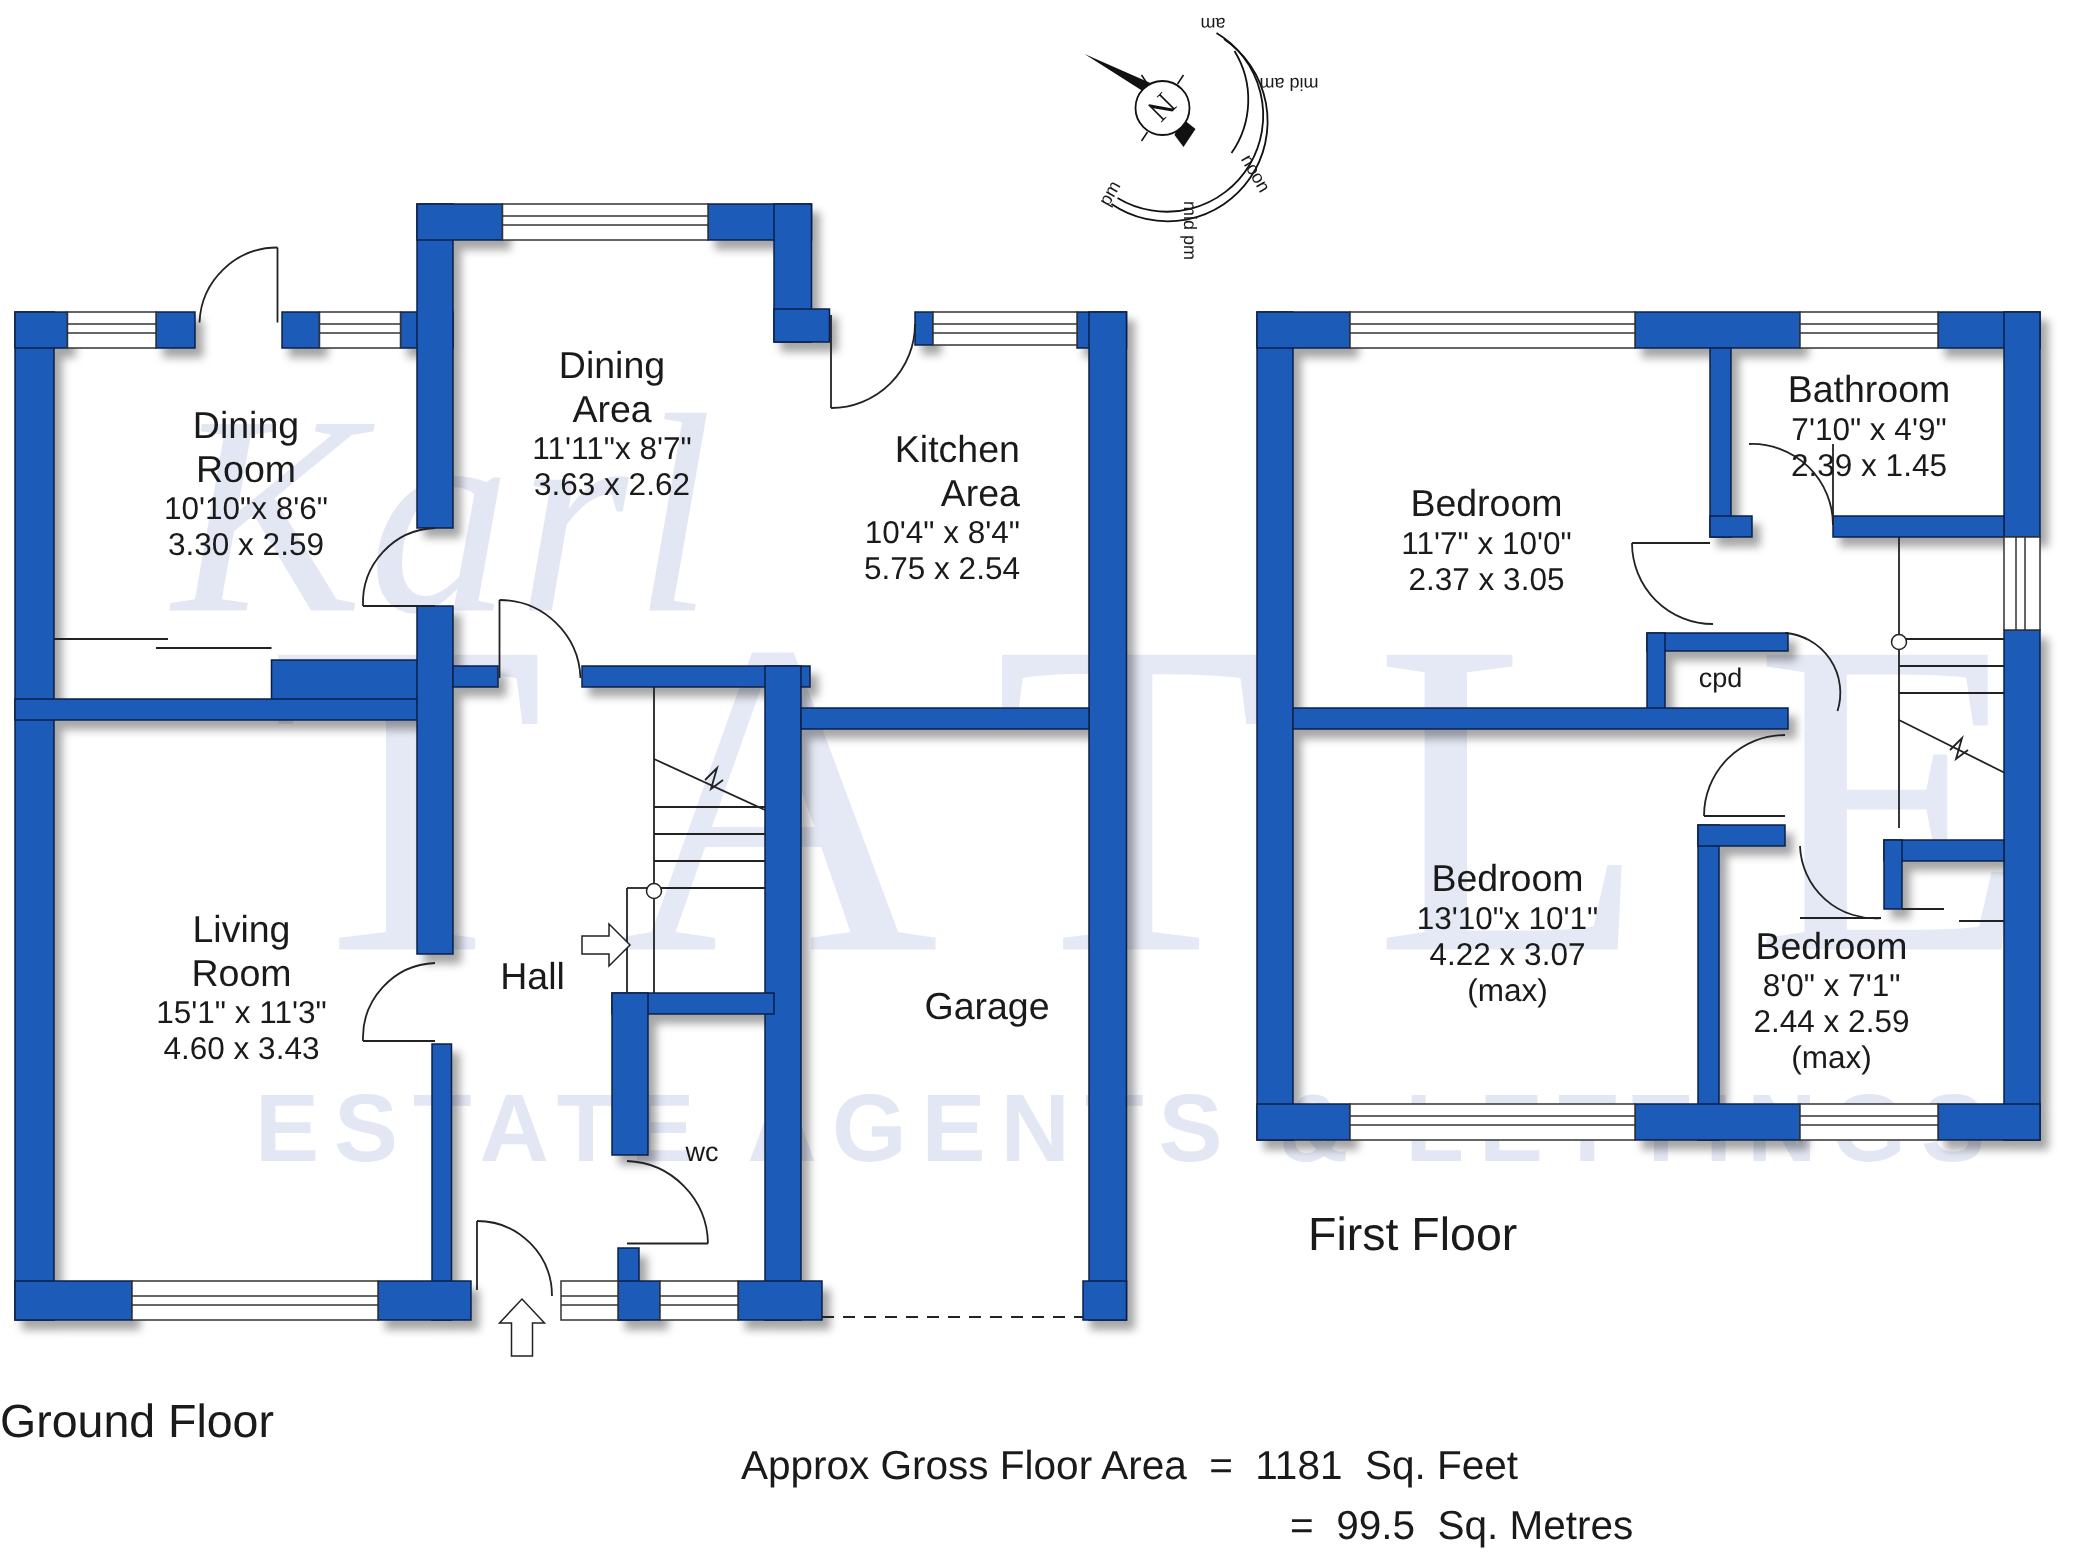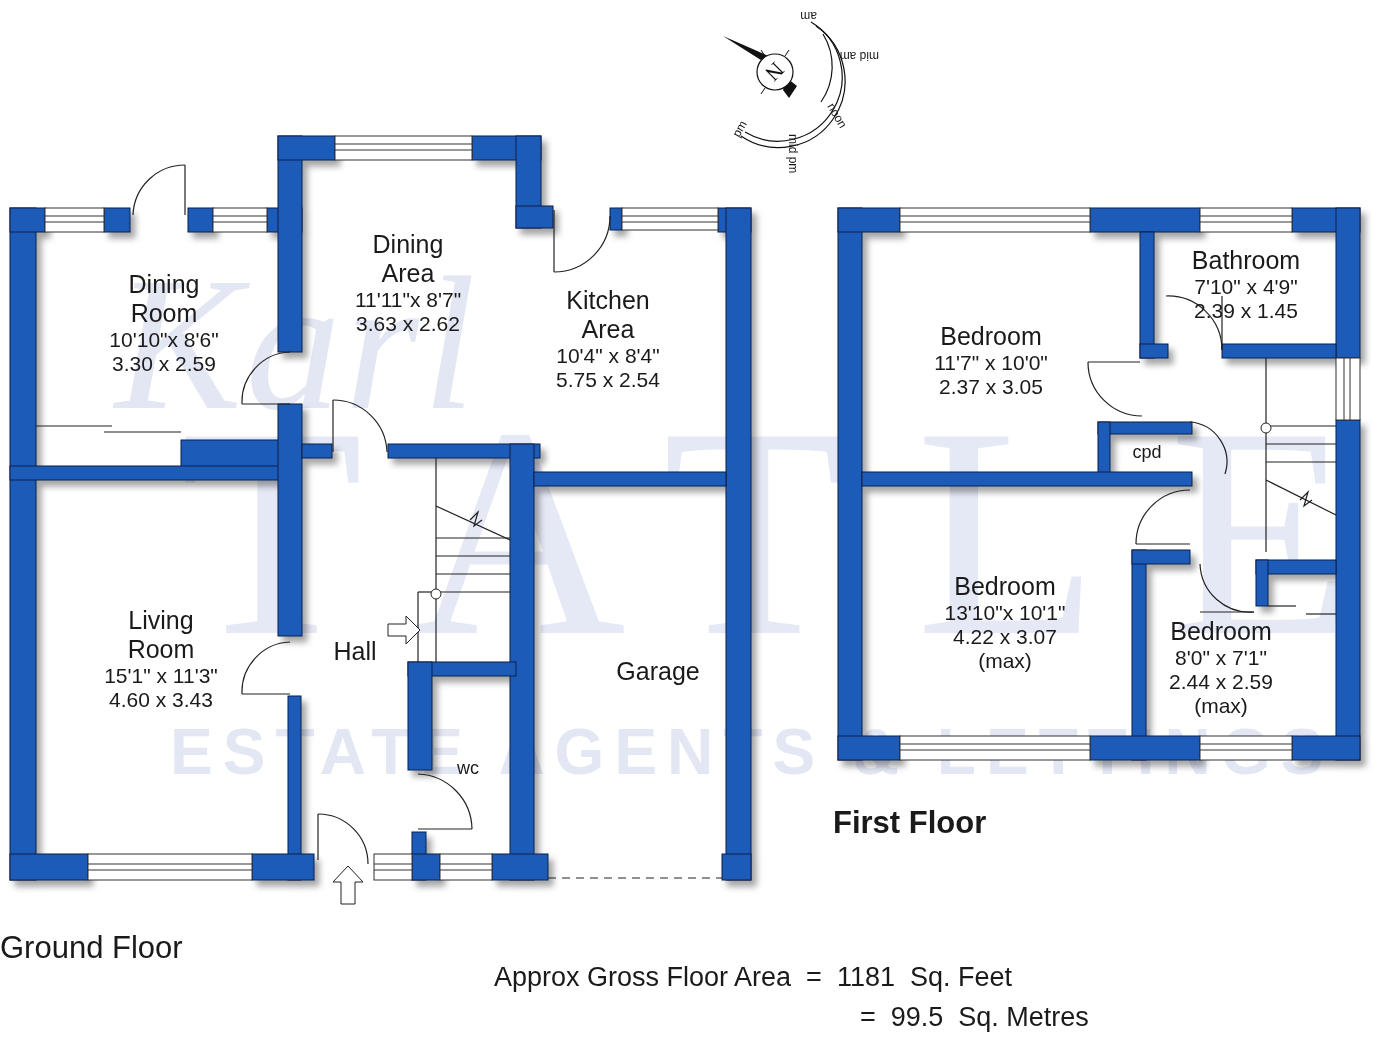--- a/index.html
+++ b/index.html
@@ -230,21 +230,21 @@
   <span class="name">Room</span>
   <span class="dim">10'10"x  8'6"</span>
   <span class="dim">3.30  x  2.59</span>
 </div>
 <div class="lbl" style="left:408px; top:230px;">
   <span class="name">Dining</span>
   <span class="name">Area</span>
   <span class="dim">11'11"x  8'7"</span>
   <span class="dim">3.63  x  2.62</span>
 </div>
-<div class="lbl" style="left:608px; top:286px;">
+<div class="lbl" style="left:628px; top:286px;text-align:right;">
   <span class="name">Kitchen</span>
   <span class="name">Area</span>
   <span class="dim">10'4"  x  8'4"</span>
   <span class="dim">5.75  x  2.54</span>
 </div>
 <div class="lbl" style="left:161px; top:606px;">
   <span class="name">Living</span>
   <span class="name">Room</span>
   <span class="dim">15'1"  x  11'3"</span>
   <span class="dim">4.60  x  3.43</span>
@@ -279,15 +279,15 @@
   <span class="dim">(max)</span>
 </div>
 <div class="lbl" style="left:1221px; top:617px;">
   <span class="name">Bedroom</span>
   <span class="dim">8'0"   x   7'1"</span>
   <span class="dim">2.44  x  2.59</span>
   <span class="dim">(max)</span>
 </div>
 
 <div class="floor-title" style="left:0; top:930px;text-align:right;">Ground Floor</div>
-<div class="floor-title" style="left:833px; top:805px;font-weight:bold;">First Floor</div>
+<div class="floor-title" style="left:872px; top:805px;">First Floor</div>
 <div class="area" style="left:494px; top:962px;">Approx Gross Floor Area  =  1181  Sq. Feet</div>
 <div class="area" style="left:836px; top:1002px;margin-left:24px;">=  99.5  Sq. Metres</div>
 
 </body></html>

